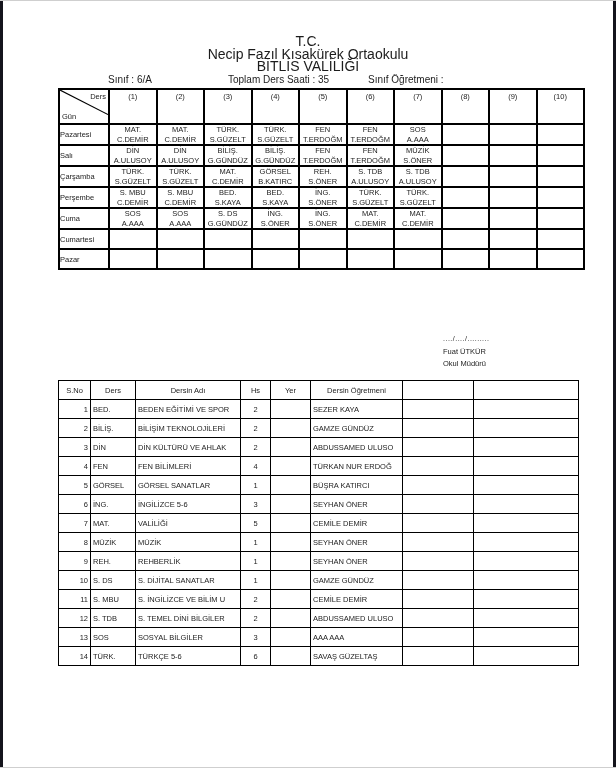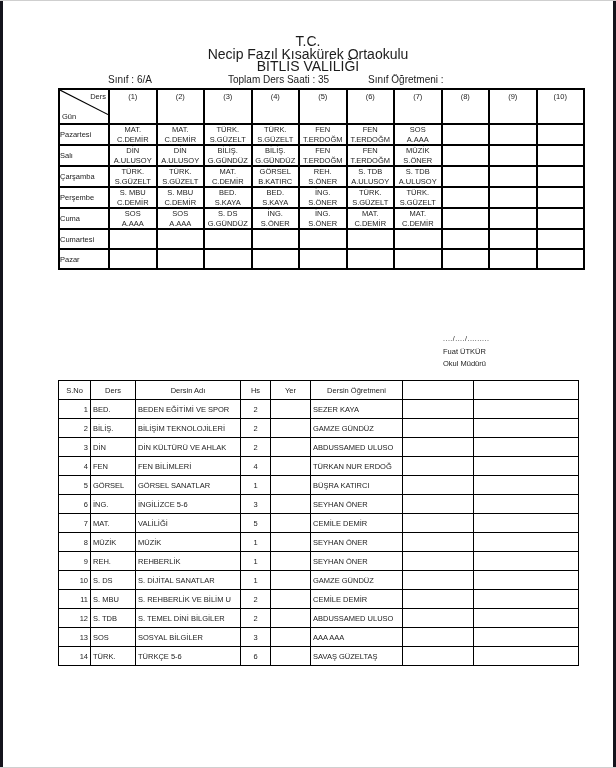--- a/index.html
+++ b/index.html
@@ -359,21 +359,21 @@
       <td class="c-name">S. DİJİTAL SANATLAR</td>
       <td class="c-hs">1</td>
       <td class="c-yer"></td>
       <td class="c-teacher">GAMZE GÜNDÜZ</td>
       <td></td>
       <td></td>
     </tr>
     <tr>
       <td class="c-no">11</td>
       <td class="c-code">S. MBU</td>
-      <td class="c-name">S. REHBERLİK VE BİLİM U</td>
+      <td class="c-name">S. İNGİLİZCE VE BİLİM U</td>
       <td class="c-hs">2</td>
       <td class="c-yer"></td>
       <td class="c-teacher">CEMİLE DEMİR</td>
       <td></td>
       <td></td>
     </tr>
     <tr>
       <td class="c-no">12</td>
       <td class="c-code">S. TDB</td>
       <td class="c-name">S. TEMEL DİNİ BİLGİLER</td>

